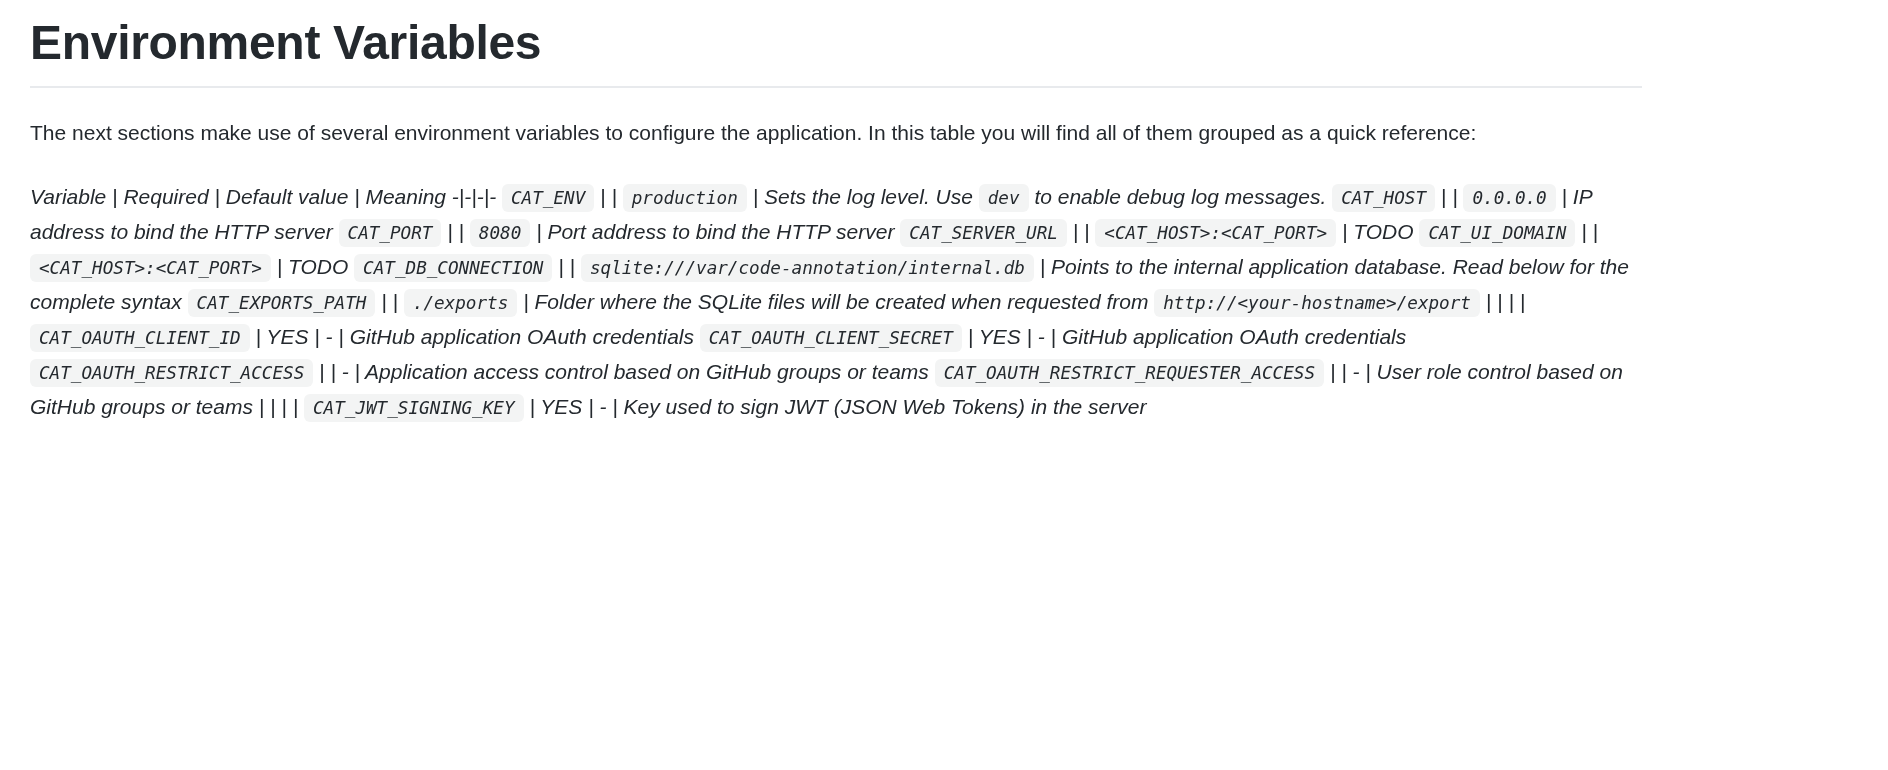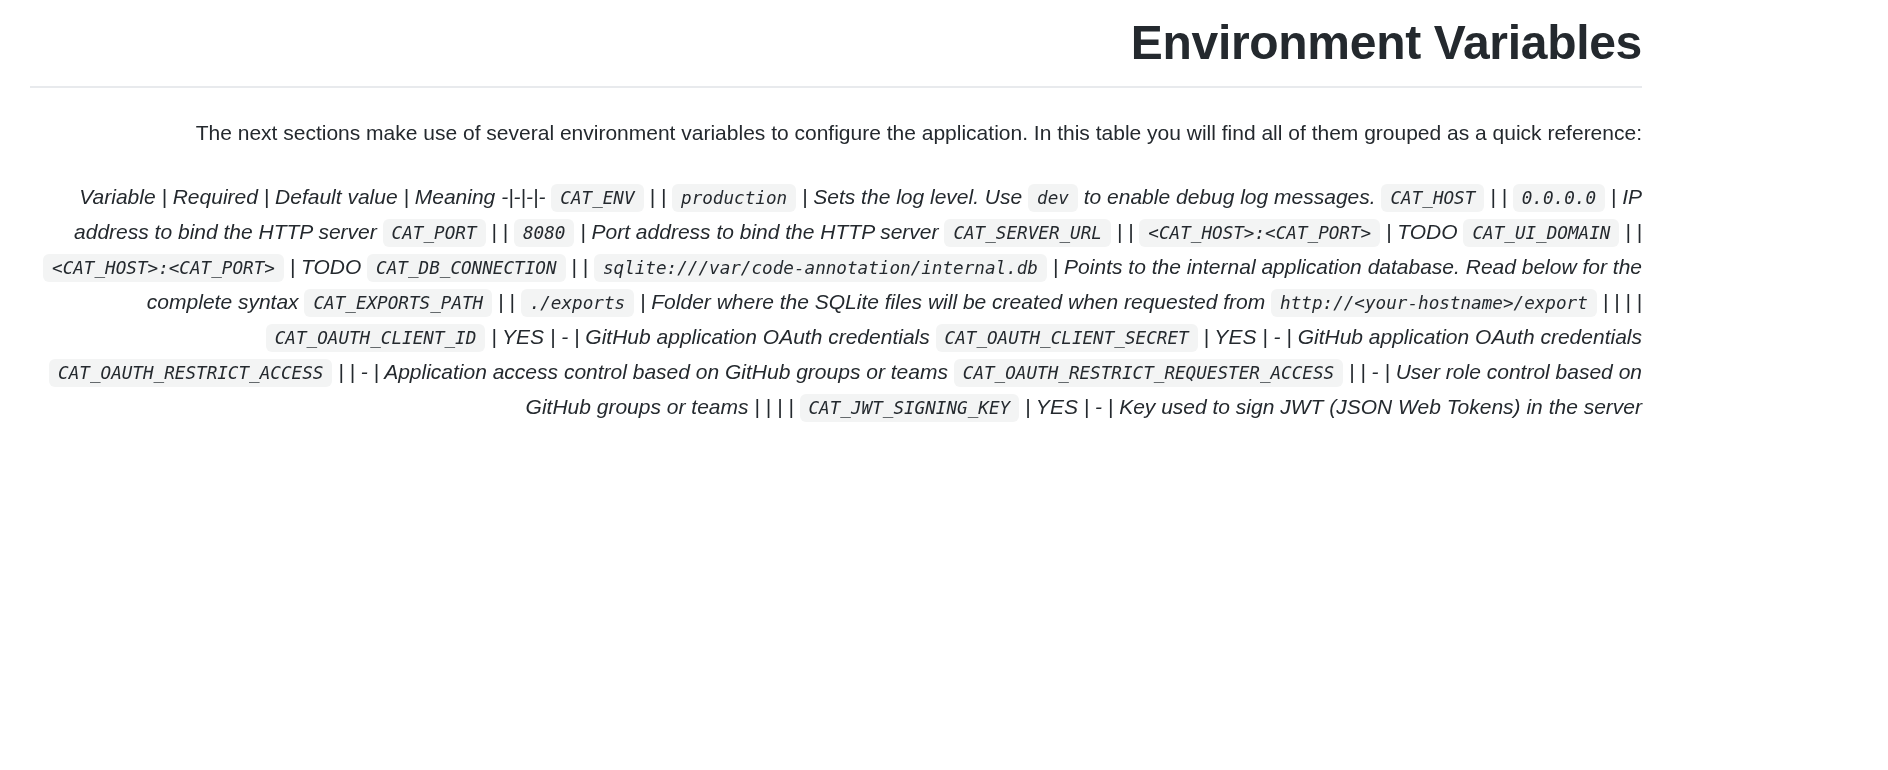--- a/index.html
+++ b/index.html
@@ -16,21 +16,20 @@
   }
   body {
     font-family: "Liberation Sans", sans-serif;
     color: var(--text);
     -webkit-font-smoothing: antialiased;
   }
   .markdown-body {
     width: 1668px;
     min-height: 770px;
     padding: 14px 26px 20px 30px;
-    text-align: right;
   }
   h1.page-title {
     font-size: 48px;
     font-weight: 700;
     line-height: 1.2;
     margin: 0 0 28px 0;
     padding-bottom: 14px;
     border-bottom: 2px solid var(--rule);
     letter-spacing: -0.3px;
   }

